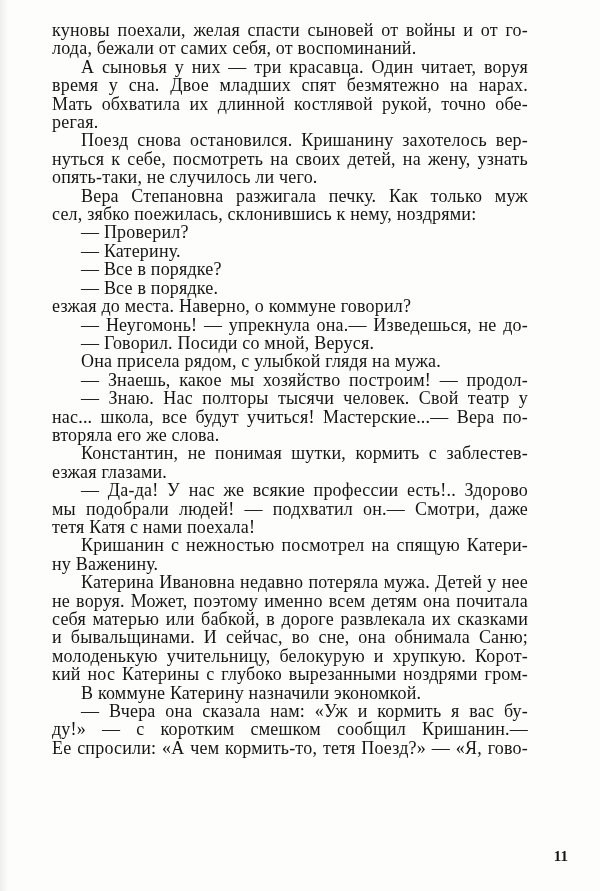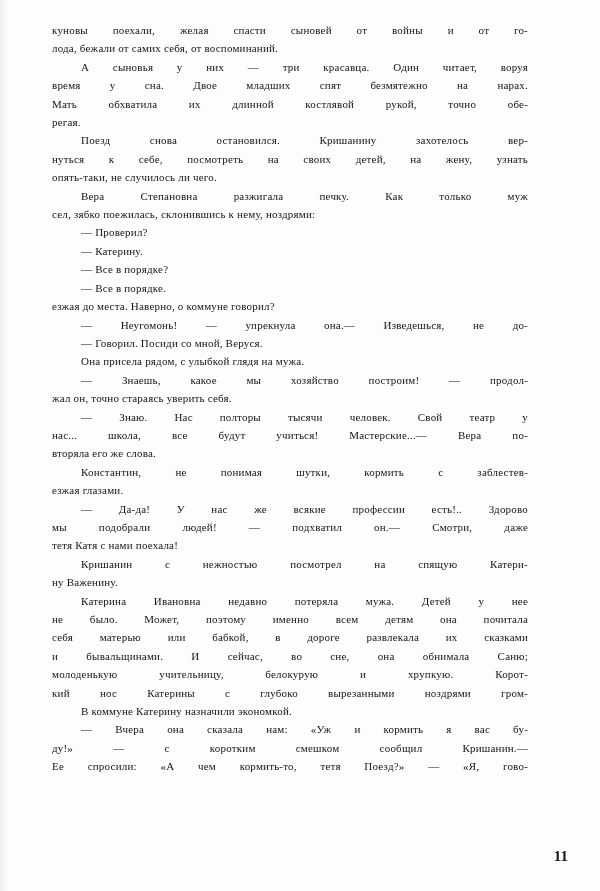--- a/index.html
+++ b/index.html
@@ -24,21 +24,21 @@
     background: linear-gradient(to right, rgba(0,0,0,0.06), rgba(0,0,0,0));
     pointer-events: none;
   }
   .text-block {
     position: absolute;
     left: 52px;
     top: 21px;
     width: 476px;
   }
   .line {
-    font-size: 11px;
+    font-size: 18px;
     line-height: 18.4px;
     color: #151515;
     letter-spacing: 0.2px;
     white-space: normal;
     font-weight: 500;
   }
   .line.fill {
     text-align: justify;
     text-align-last: justify;
   }
@@ -74,33 +74,32 @@
       <div class="line">сел, зябко поежилась, склонившись к нему, ноздрями:</div>
       <div class="line indent">— Проверил?</div>
       <div class="line indent">— Катерину.</div>
       <div class="line indent">— Все в порядке?</div>
       <div class="line indent">— Все в порядке.</div>
       <div class="line">езжая до места. Наверно, о коммуне говорил?</div>
       <div class="line indent fill">— Неугомонь! — упрекнула она.— Изведешься, не до-</div>
       <div class="line indent">— Говорил. Посиди со мной, Веруся.</div>
       <div class="line indent">Она присела рядом, с улыбкой глядя на мужа.</div>
       <div class="line indent fill">— Знаешь, какое мы хозяйство построим! — продол-</div>
-      <div class="line">жал он, точно стараясь уверить себя.</div>
       <div class="line indent fill">— Знаю. Нас полторы тысячи человек. Свой театр у</div>
       <div class="line fill">нас... школа, все будут учиться! Мастерские...— Вера по-</div>
       <div class="line">вторяла его же слова.</div>
       <div class="line indent fill">Константин, не понимая шутки, кормить с заблестев-</div>
       <div class="line">езжая глазами.</div>
       <div class="line indent fill">— Да-да! У нас же всякие профессии есть!.. Здорово</div>
       <div class="line fill">мы подобрали людей! — подхватил он.— Смотри, даже</div>
       <div class="line">тетя Катя с нами поехала!</div>
       <div class="line indent fill">Кришанин с нежностью посмотрел на спящую Катери-</div>
       <div class="line">ну Важенину.</div>
       <div class="line indent fill">Катерина Ивановна недавно потеряла мужа. Детей у нее</div>
-      <div class="line fill">не было. Может, поэтому именно всем детям она почитала</div>
+      <div class="line fill">не воруя. Может, поэтому именно всем детям она почитала</div>
       <div class="line fill">себя матерью или бабкой, в дороге развлекала их сказками</div>
       <div class="line fill">и бывальщинами. И сейчас, во сне, она обнимала Саню;</div>
       <div class="line fill">молоденькую учительницу, белокурую и хрупкую. Корот-</div>
       <div class="line fill">кий нос Катерины с глубоко вырезанными ноздрями гром-</div>
       <div class="line indent">В коммуне Катерину назначили экономкой.</div>
       <div class="line indent fill">— Вчера она сказала нам: «Уж и кормить я вас бу-</div>
       <div class="line fill">ду!» — с коротким смешком сообщил Кришанин.—</div>
       <div class="line fill">Ее спросили: «А чем кормить-то, тетя Поезд?» — «Я, гово-</div>
     </div>
   <div class="page-number">11</div>

